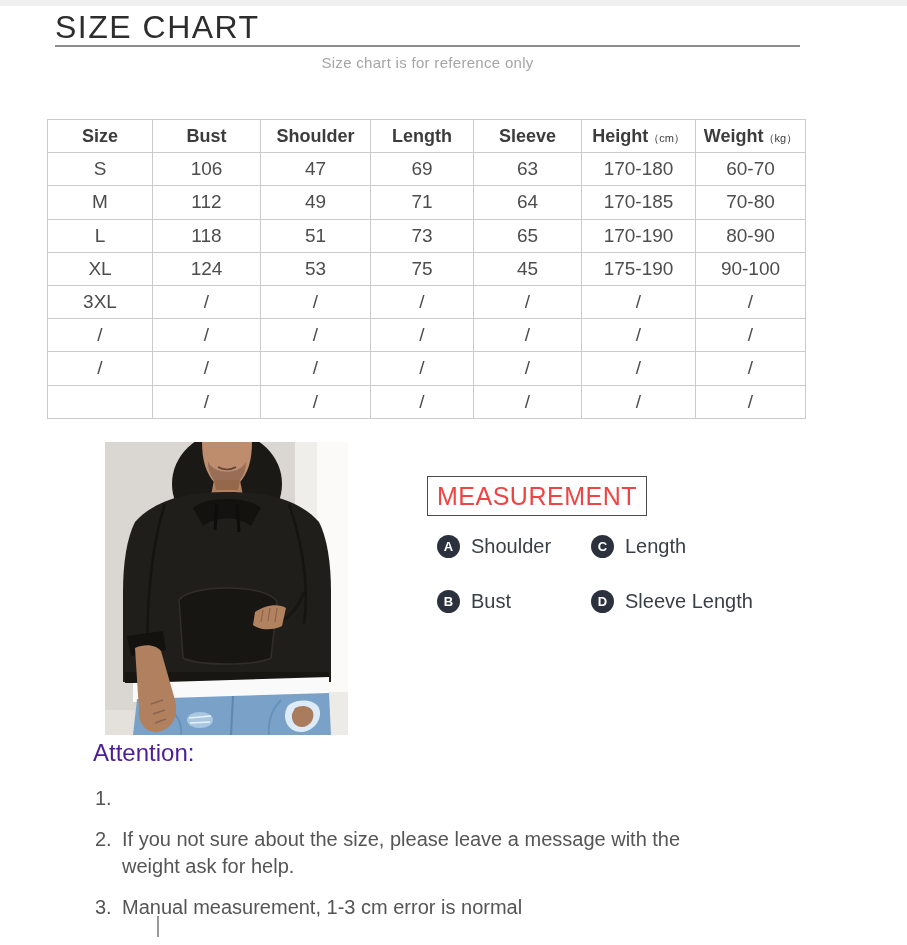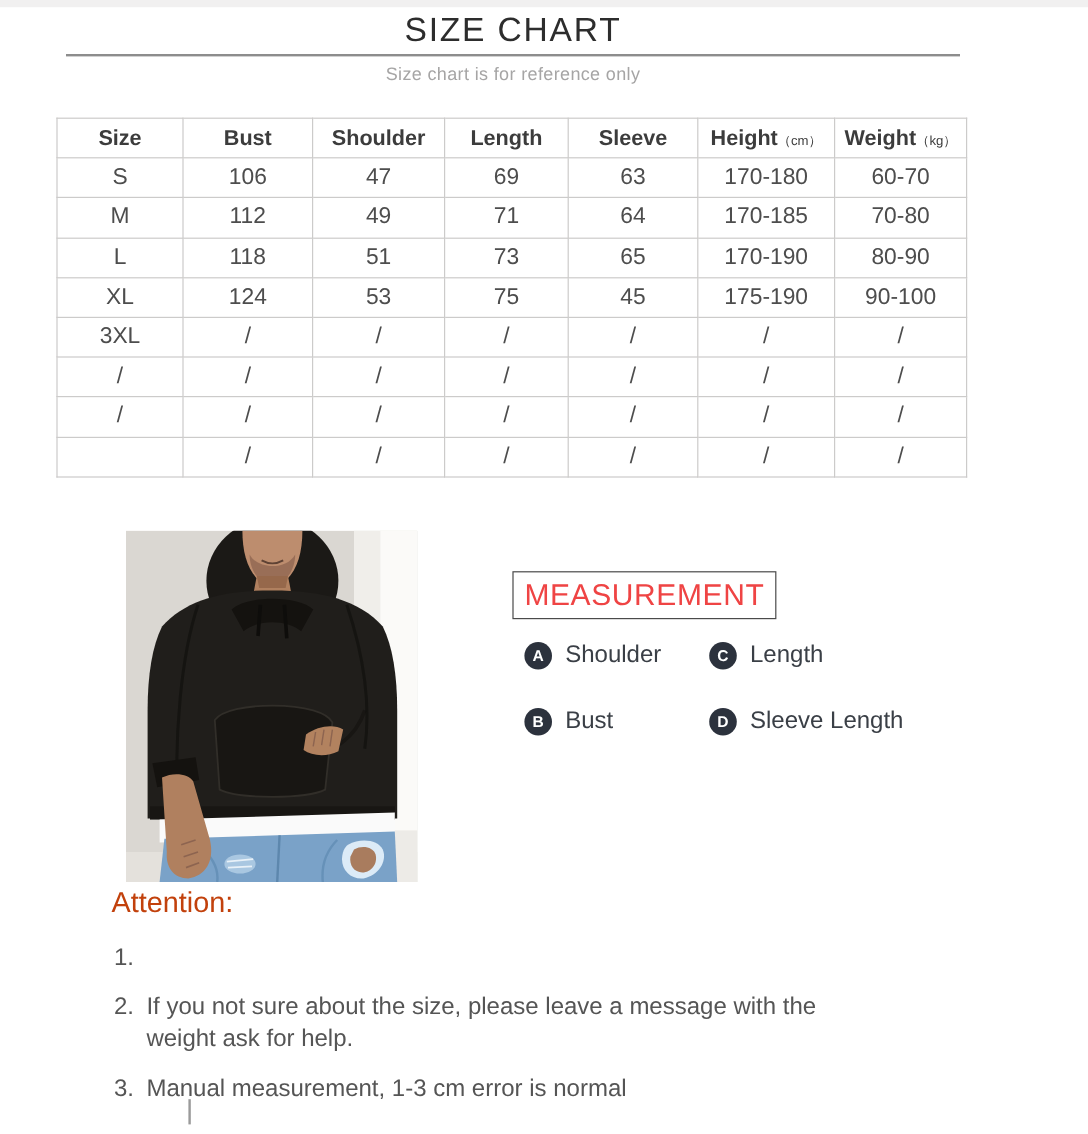--- a/index.html
+++ b/index.html
@@ -3,28 +3,28 @@
 <meta charset="utf-8">
 <style>
   html,body{margin:0;padding:0;}
   body{
     width:907px;height:945px;position:relative;background:#ffffff;
     font-family:"Liberation Sans", sans-serif;overflow:hidden;
   }
   .top-strip{position:absolute;left:0;top:0;width:907px;height:6px;background:#f1f0f0;}
 
   
-  .page-title{position:absolute;left:55px;top:9px;width:745px;text-align:center;
-    font-size:28px;letter-spacing:1.5px;color:#2d2d2d;}
+  .page-title{position:absolute;left:55px;top:9px;width:745px;text-align:left;
+    font-size:32px;letter-spacing:1.5px;color:#2d2d2d;}
   .title-underline{position:absolute;left:55px;top:45px;width:745px;height:2px;background:#8d8d8d;}
   .page-subtitle{position:absolute;left:55px;top:54px;width:745px;text-align:center;
     font-size:15px;color:#a6a5a5;letter-spacing:0.3px;}
 
   
-  table.size-table{position:absolute;left:47px;top:98px;width:758px;border-collapse:collapse;
+  table.size-table{position:absolute;left:47px;top:119px;width:758px;border-collapse:collapse;
     table-layout:fixed;}
   table.size-table th,table.size-table td{
     border:1px solid #cccbca;height:32.2px;text-align:center;vertical-align:middle;
     font-size:19px;color:#4d4d4d;padding:0;}
   table.size-table th{font-size:18px;color:#3c3c3c;font-weight:bold;}
   table.size-table th .unit{font-size:11px;font-weight:normal;color:#3c3c3c;}
 
   
   .product-photo{position:absolute;left:105px;top:442px;width:243px;height:293px;overflow:hidden;}
 
@@ -35,21 +35,21 @@
   .m-item{position:absolute;display:flex;align-items:center;gap:11px;}
   .m-badge{width:23px;height:23px;border-radius:50%;background:#2c323d;color:#ffffff;
     font-size:13px;font-weight:bold;display:flex;align-items:center;justify-content:center;}
   .m-label{font-size:20px;color:#3a3f46;}
   .m-item.a{left:437px;top:535px;}
   .m-item.c{left:591px;top:535px;}
   .m-item.b{left:437px;top:590px;}
   .m-item.d{left:591px;top:590px;}
 
   
-  .attention-heading{position:absolute;left:93px;top:739px;font-size:24px;color:#c2410c;text-align:center;}
+  .attention-heading{position:absolute;left:93px;top:739px;font-size:24px;color:#4c1d95;text-align:center;}
   .notes{position:absolute;left:95px;top:785px;width:680px;}
   .note{display:flex;margin-bottom:15px;font-size:20px;color:#555555;line-height:1.32;}
   .note-num{flex:0 0 27px;}
   .note-text{max-width:612px;}
 
   .cursor-line{position:absolute;left:157px;top:916px;width:2px;height:21px;background:#9a9a9a;}
 </style>
 </head>
 <body>
 

